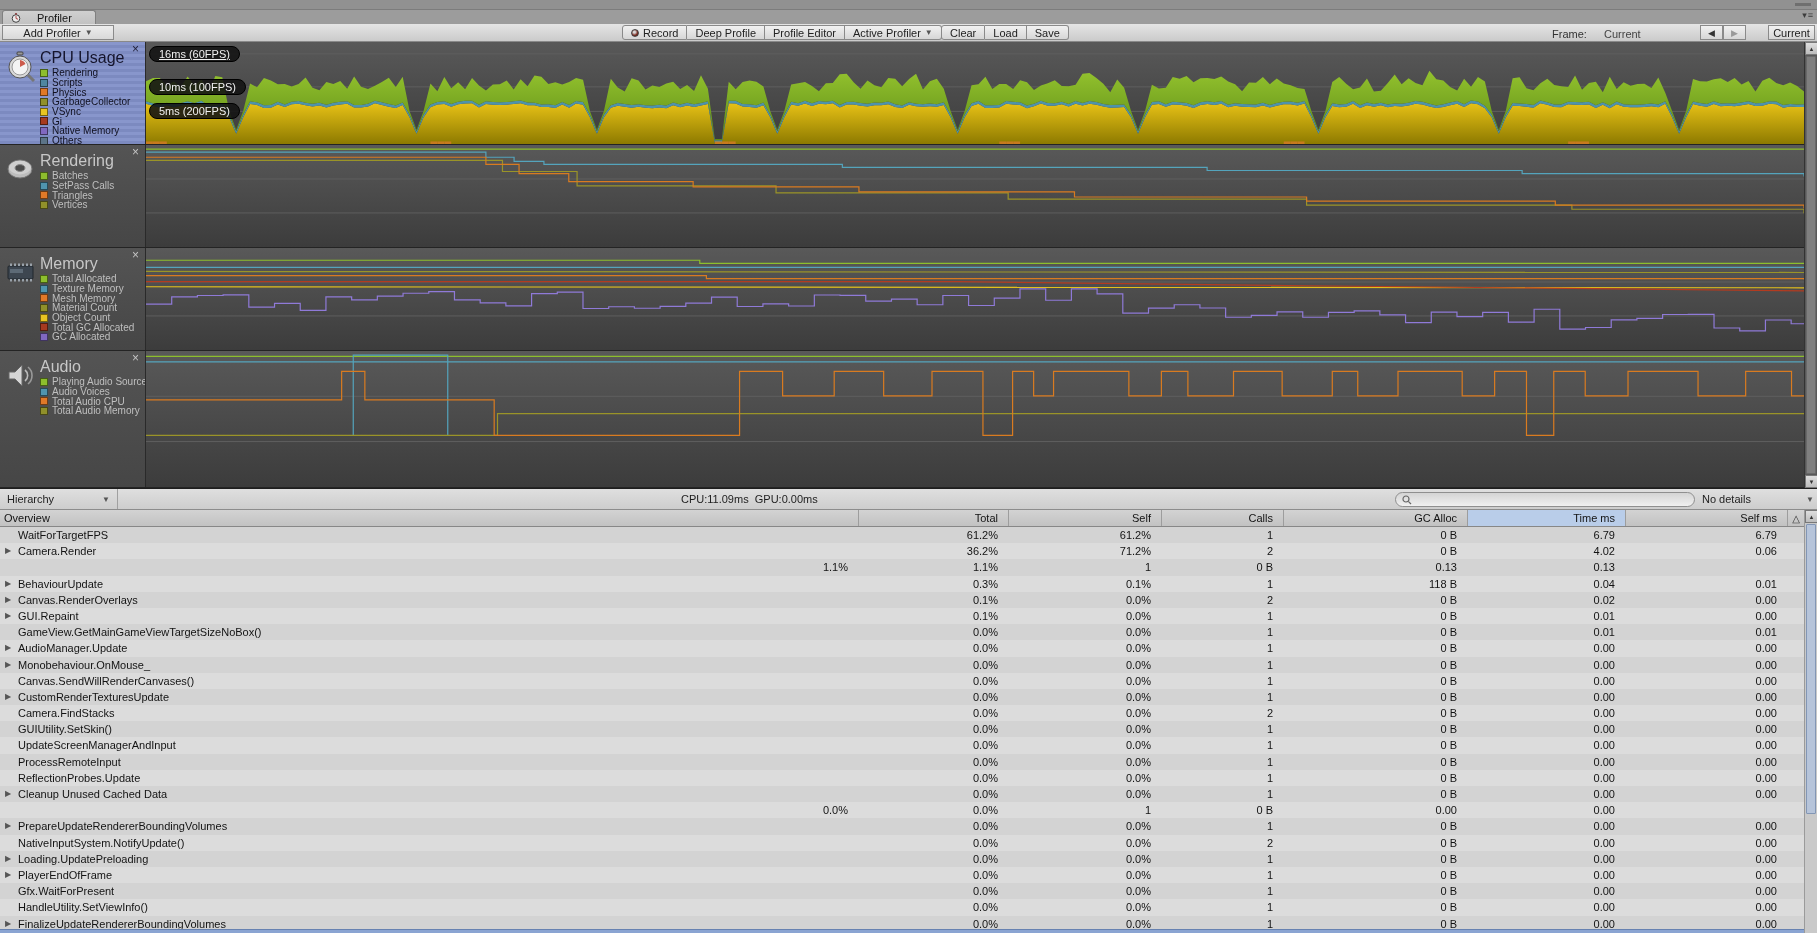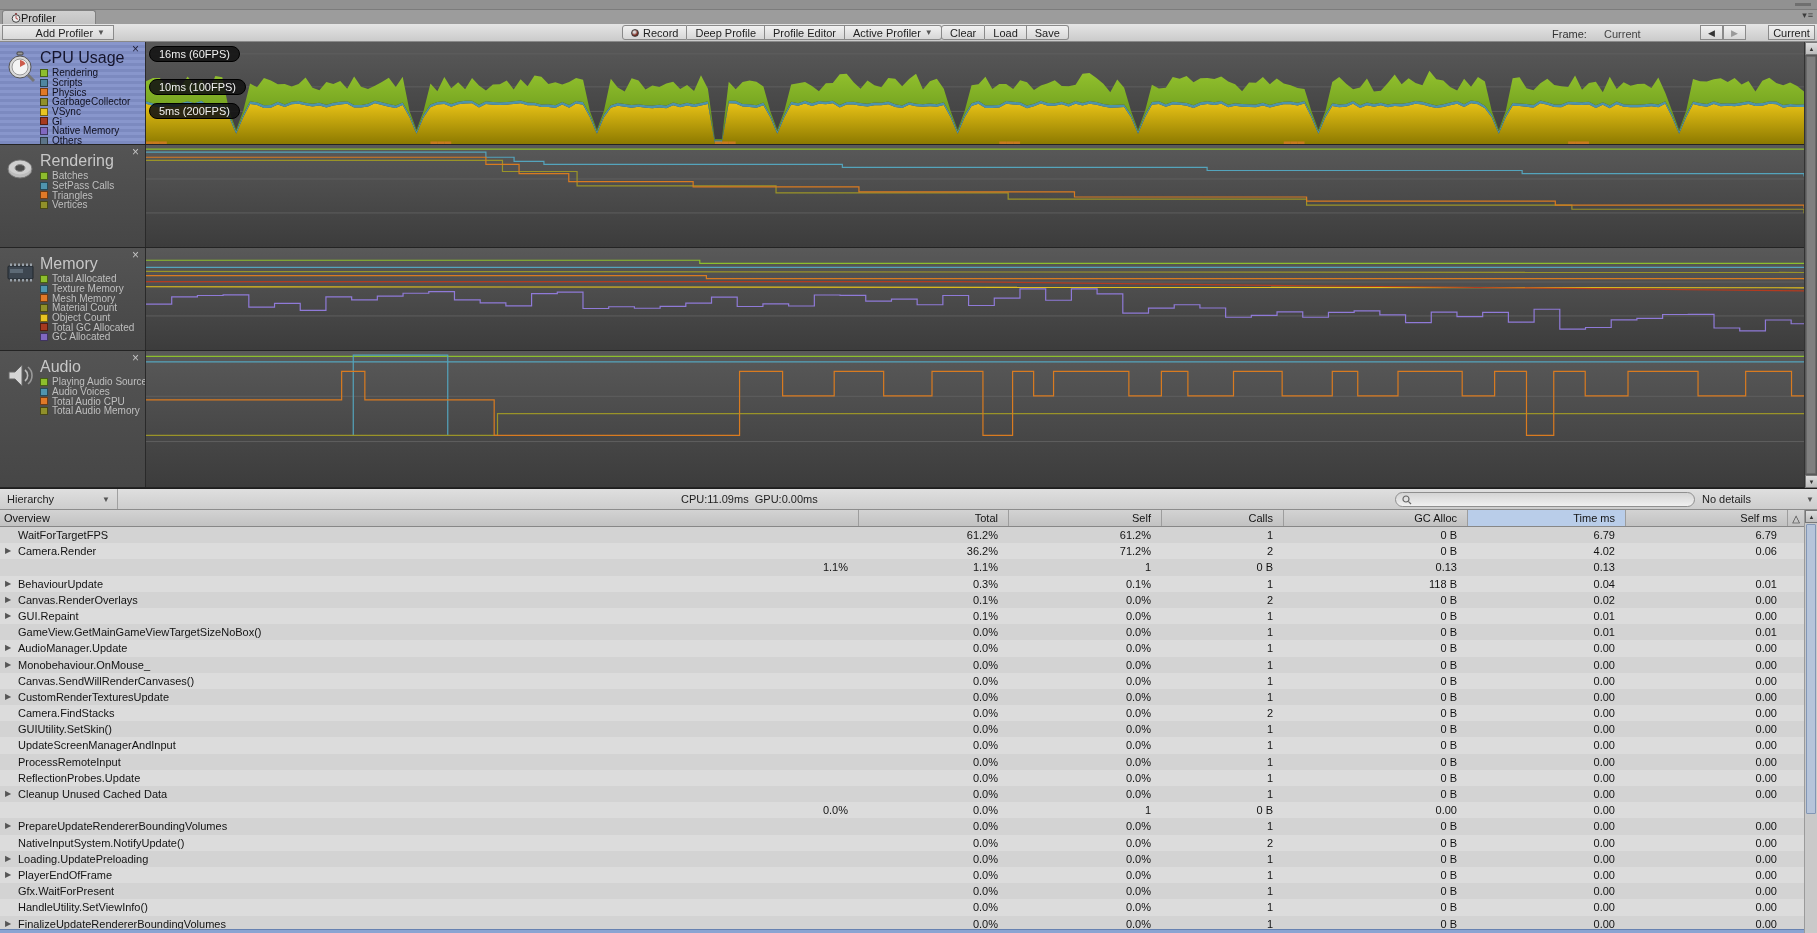--- a/index.html
+++ b/index.html
@@ -3,30 +3,30 @@
 <meta charset="utf-8">
 <style>
 *{box-sizing:border-box;margin:0;padding:0}
 body{background:#555;font-family:"Liberation Sans",sans-serif}
 #app{position:relative;width:1817px;height:933px;overflow:hidden;background:#c8c8c8;font-size:11px;color:#111}
 
 
 .titlebar{position:absolute;left:0;top:0;right:0;height:10px;background:#919191;border-bottom:1px solid #7c7c7c}
 .titledots{position:absolute;right:6px;top:3px;width:16px;height:3px;background:#6f6f6f}
 .tabbar{position:absolute;top:10px;left:0;right:0;height:14px;background:#9c9c9c}
-.tab{position:absolute;left:2px;top:0;height:14px;min-width:94px;background:linear-gradient(#d0d0d0,#c2c2c2);border:1px solid #808080;border-bottom:none;border-radius:3px 3px 0 0;display:flex;align-items:center;gap:0;padding:0 8px;color:#161616}
+.tab{position:absolute;left:2px;top:0;height:14px;min-width:94px;background:linear-gradient(#d0d0d0,#c2c2c2);border:1px solid #808080;border-bottom:none;border-radius:3px 3px 0 0;display:flex;align-items:center;gap:16px;padding:0 8px;color:#161616}
 .winicons{position:absolute;right:3px;top:0;color:#3c3c3c;font-size:9px;letter-spacing:1px}
 
 .toolbar{position:absolute;top:24px;left:0;right:0;height:18px;background:linear-gradient(#e4e4e4,#cbcbcb);border-bottom:1px solid #898989}
 .tbtn{height:15px;background:linear-gradient(#f1f1f1,#d6d6d6);border:1px solid #8a8a8a;padding:0 8px;color:#222;display:flex;align-items:center;gap:4px;white-space:nowrap;font-size:11px}
 .group{position:absolute;top:1px;display:flex}
 .group .tbtn{border-left:none}
 .group .tbtn:first-child{border-left:1px solid #8a8a8a;border-radius:3px 0 0 3px}
 .group .tbtn:last-child{border-radius:0 3px 3px 0}
-.addprof{position:absolute;left:2px;top:1px;width:112px;justify-content:flex-end;background:linear-gradient(#ededed,#d9d9d9)}
+.addprof{position:absolute;left:2px;top:1px;width:112px;justify-content:center;background:linear-gradient(#ededed,#d9d9d9)}
 .dd-arrow{color:#555;font-size:8px}
 .rec-dot{width:8px;height:8px;border-radius:50%;background:radial-gradient(circle at 40% 35%,#d8d8d8 0 18%,#7e2c22 60%,#3c1410 100%);border:1px solid #444}
 .frame-label{position:absolute;left:1552px;top:4px;color:#333}
 .frame-value{position:absolute;left:1604px;top:4px;color:#444}
 .navgroup{position:absolute;left:1700px;top:1px;display:flex}
 .navgroup .tbtn{width:23px;justify-content:center;padding:0}
 .cur-btn{position:absolute;left:1768px;top:1px;width:47px;justify-content:center}
 
 
 .charts{position:absolute;top:42px;left:0;right:0;height:446px;background:#464646}
@@ -226,21 +226,21 @@
             <polygon points="518.8284518828452,97.5 523.0125523012553,97.5 523.0125523012553,100 518.8284518828452,100" fill="#c87a1e"></polygon>
             <polygon points="523.0125523012553,97.5 527.1966527196653,97.5 527.1966527196653,100 523.0125523012553,100" fill="#c87a1e"></polygon>
             <polygon points="686.1924686192468,97.5 690.3765690376569,97.5 690.3765690376569,100 686.1924686192468,100" fill="#c87a1e"></polygon>
             <polygon points="690.3765690376569,97.5 694.560669456067,97.5 694.560669456067,100 690.3765690376569,100" fill="#c87a1e"></polygon>
             <polygon points="694.560669456067,97.5 698.744769874477,97.5 698.744769874477,100 694.560669456067,100" fill="#c87a1e"></polygon>
             <polygon points="857.7405857740586,97.5 861.9246861924686,97.5 861.9246861924686,100 857.7405857740586,100" fill="#c87a1e"></polygon>
             <polygon points="861.9246861924686,97.5 866.1087866108786,97.5 866.1087866108786,100 861.9246861924686,100" fill="#c87a1e"></polygon>
             <polygon points="866.1087866108786,97.5 870.2928870292887,97.5 870.2928870292887,100 866.1087866108786,100" fill="#c87a1e"></polygon>
           </svg>
         <div id="cpu-pills">
-            <div class="fps-pill" style="top: 11.6%;">16ms (60FPS)</div>
+            <div class="fps-pill" style="top: 11.6%; text-decoration: underline;">16ms (60FPS)</div>
             <div class="fps-pill" style="top: 44%;">10ms (100FPS)</div>
             <div class="fps-pill" style="top: 68%;">5ms (200FPS)</div>
           </div>
       </div>
     </div>
 
     <div class="module h104">
       <div class="panel">
         <span class="close-x">×</span>
         <svg class="module-icon" viewBox="0 0 31 31">

